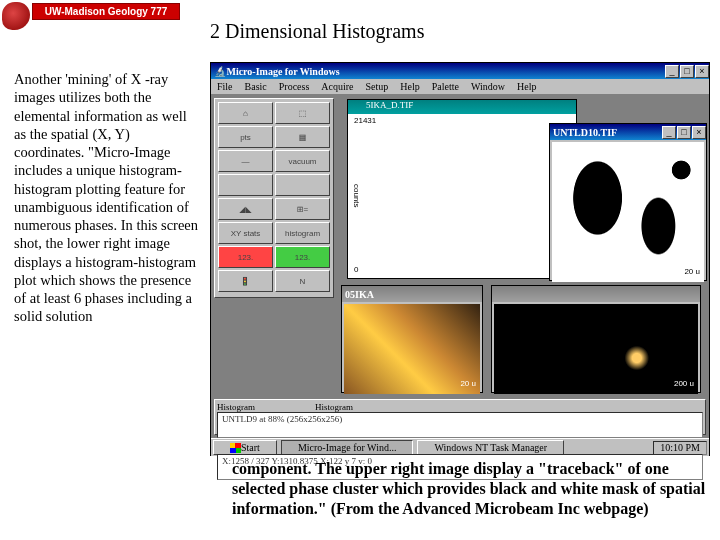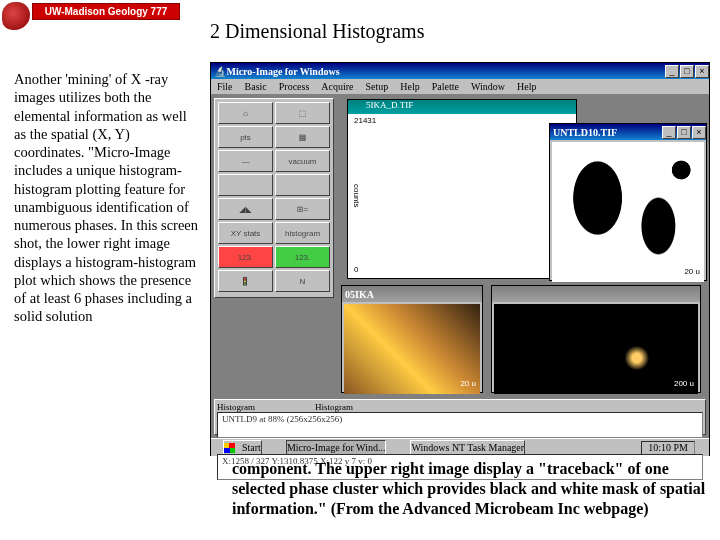--- a/index.html
+++ b/index.html
@@ -34,24 +34,24 @@
 .im2{left:280px;top:190px;width:210px;height:108px}
 .im2 .imgcontent{height:90px;background:radial-gradient(circle at 70% 60%,#ffcc66 3%,#000 8%),radial-gradient(circle at 40% 70%,#ff9933 2%,#000 6%),#000}
 .im3{left:338px;top:28px;width:158px;height:158px}
 .im3 .titlebar{background:linear-gradient(#000080,#1084d0)}
 .im3 .imgcontent{height:140px;background:#fff;background-image:radial-gradient(ellipse 40px 60px at 30% 40%,#000 60%,transparent 62%),radial-gradient(ellipse 30px 50px at 70% 60%,#000 55%,transparent 58%),radial-gradient(circle 15px at 85% 20%,#000 60%,transparent 65%)}
 .scale{position:absolute;right:6px;bottom:4px;font:8px Arial;color:#fff}
 .im3 .scale{color:#000}
 .bottompanel{position:absolute;left:3px;bottom:3px;right:3px;height:36px;background:#c0c0c0;border:1px solid;border-color:#fff #404040 #404040 #fff;padding:2px;font:9px Arial}
 .statusline{height:26px;border:1px inset #808080;padding:1px 4px;margin-bottom:16px;background:#fff;color:#333}
 .taskbar{height:18px;background:#c0c0c0;border-top:1px solid #fff;display:flex;align-items:center;font:10px Arial}
-.startbtn{height:15px;padding:0 0;border:1px solid;border-color:#fff #404040 #404040 #fff;margin:0 12px;display:flex;align-items:center;gap:7px}
+.startbtn{height:15px;padding:0 16px;border:1px solid;border-color:#fff #404040 #404040 #fff;margin:0 2px;display:flex;align-items:center;gap:0}
 .startbtn.pressed{border-color:#404040 #fff #fff #404040;background:#b0b0b0}
 .flag{width:11px;height:10px;background:conic-gradient(#f00 0 25%,#0c0 0 50%,#00f 0 75%,#fc0 0)}
-.clock{margin-left:auto;padding:0 6px;border:1px inset #808080;height:14px;line-height:12px;margin-right:14px}
+.clock{margin-left:auto;padding:0 6px;border:1px inset #808080;height:14px;line-height:12px;margin-right:2px}
 </style>
 </head>
 <body>
 
 <div class="mascot"></div>
 <div class="banner">UW-Madison Geology 777</div>
 <div class="title">2 Dimensional Histograms</div>
 <div class="left-text">Another 'mining' of X -ray images utilizes both the elemental information as well as the spatial (X, Y) coordinates. "Micro-Image includes a unique histogram-histogram plotting feature for unambiguous identification of numerous phases. In this screen shot, the lower right image displays a histogram-histogram plot which shows the presence of at least 6 phases including a solid solution</div>
 
 <div class="app-outer">

